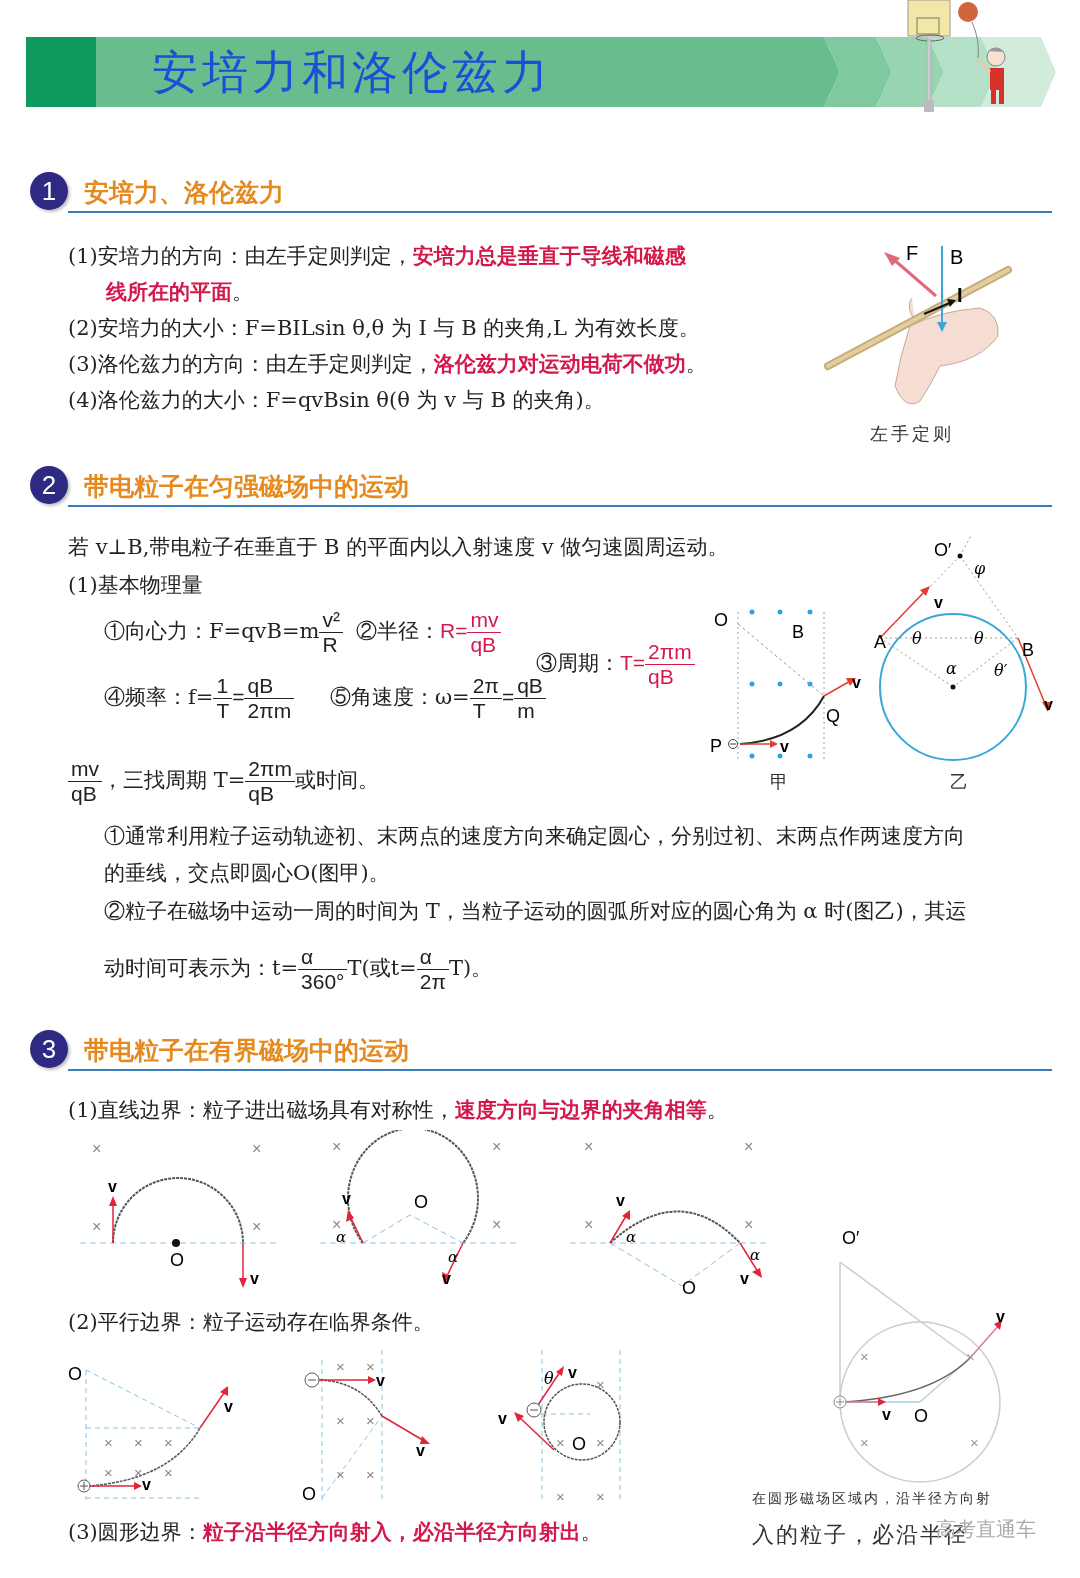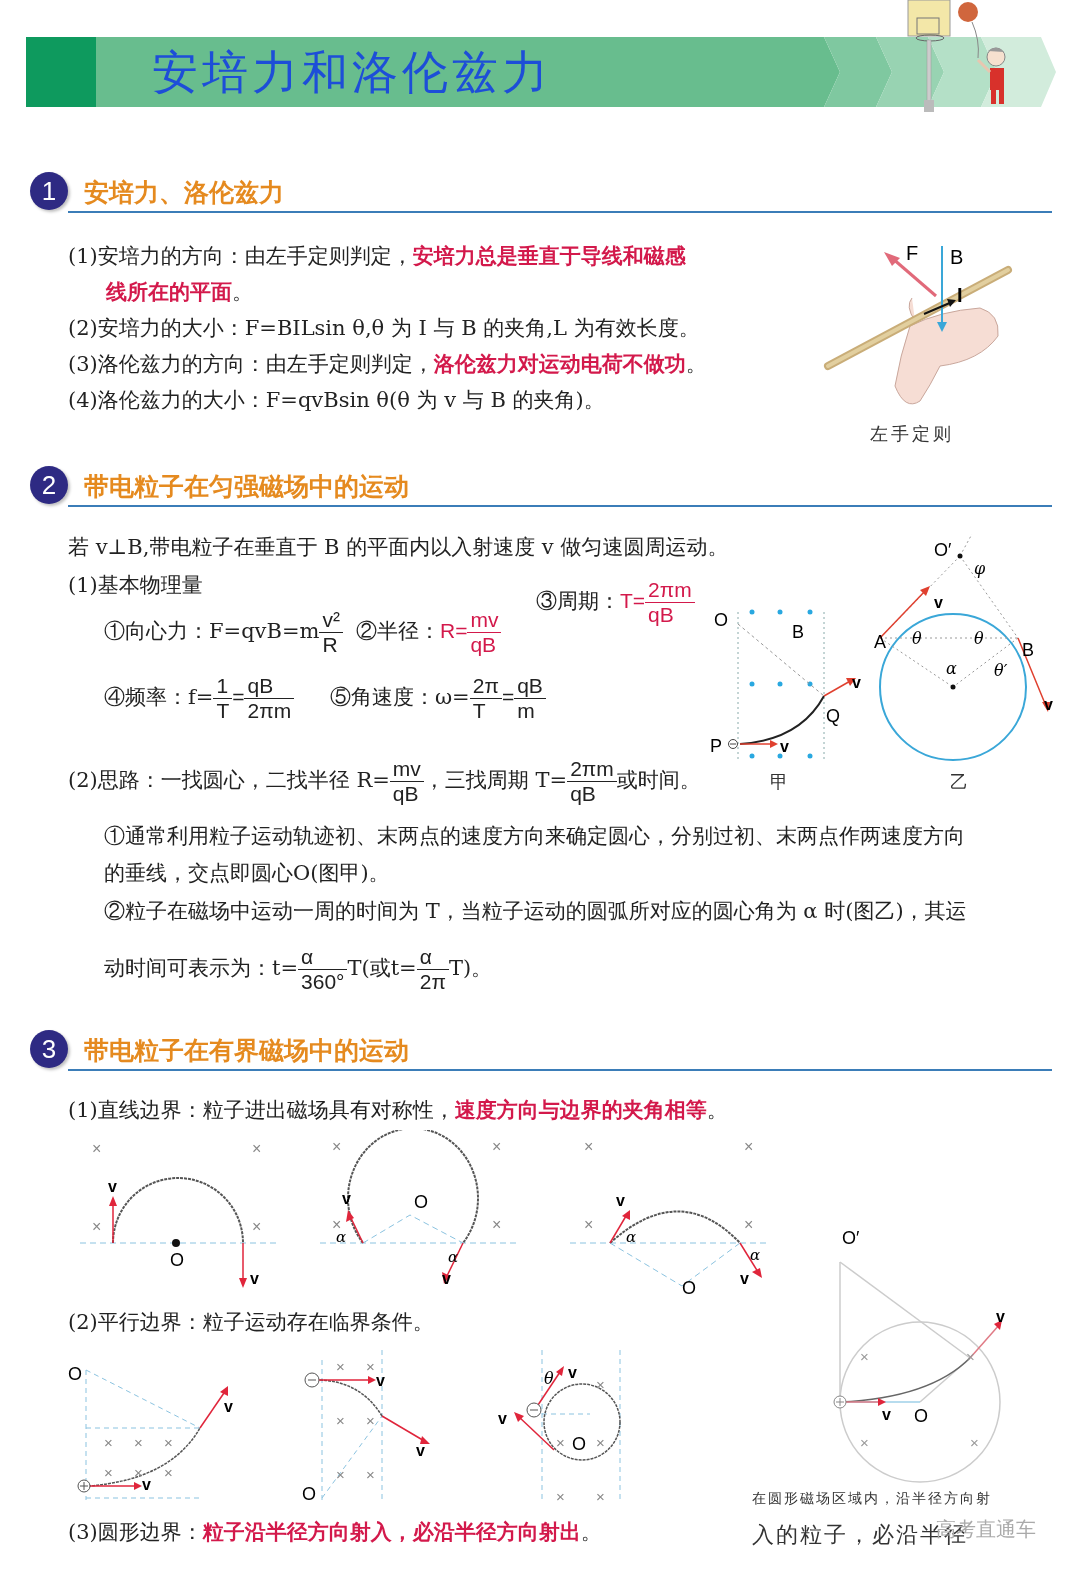--- a/index.html
+++ b/index.html
@@ -93,32 +93,32 @@
 
 <div class="abs txt" style="left:68px;top:532px">若 v⊥B,带电粒子在垂直于 B 的平面内以入射速度 v 做匀速圆周运动。</div>
 <div class="abs txt" style="left:68px;top:570px">(1)基本物理量</div>
 
 <div class="abs txt" style="left:104px;top:608px">
   <span>①向心力：F=qvB=m</span><span class="frac"><span class="num">v²</span><span>R</span></span>
 </div>
 <div class="abs txt" style="left:356px;top:608px">
   <span>②半径：</span><span class="sans" style="color:#d3194b">R=</span><span class="frac" style="color:#d3194b"><span class="num">mv</span><span>qB</span></span>
 </div>
-<div class="abs txt" style="left:536px;top:578px">
+<div class="abs txt" style="left:536px;top:640px">
   <span>③周期：</span><span class="sans" style="color:#d3194b">T=</span><span class="frac" style="color:#d3194b"><span class="num">2πm</span><span>qB</span></span>
 </div>
 <div class="abs txt" style="left:104px;top:674px">
   <span>④频率：f=</span><span class="frac"><span class="num">1</span><span>T</span></span><span class="sans">=</span><span class="frac"><span class="num">qB</span><span>2πm</span></span>
 </div>
 <div class="abs txt" style="left:330px;top:674px">
   <span>⑤角速度：ω=</span><span class="frac"><span class="num">2π</span><span>T</span></span><span class="sans">=</span><span class="frac"><span class="num">qB</span><span>m</span></span>
 </div>
 
 <div class="abs txt" style="left:68px;top:757px">
-  <span>(2)思路：一找圆心，二找半径 R=</span><span class="frac"><span class="num">mv</span><span>qB</span></span><span>，三找周期 T=</span><span class="frac"><span class="num">2πm</span><span>qB</span></span><span>或时间。</span>
+  <span class="frac"><span class="num">mv</span><span>qB</span></span><span>，三找周期 T=</span><span class="frac"><span class="num">2πm</span><span>qB</span></span><span>或时间。</span>
 </div>
 
 <div class="abs txt" style="left:104px;top:821px">①通常利用粒子运动轨迹初、末两点的速度方向来确定圆心，分别过初、末两点作两速度方向</div>
 <div class="abs txt" style="left:104px;top:858px">的垂线，交点即圆心O(图甲)。</div>
 <div class="abs txt" style="left:104px;top:896px">②粒子在磁场中运动一周的时间为 T，当粒子运动的圆弧所对应的圆心角为 α 时(图乙)，其运</div>
 <div class="abs txt" style="left:104px;top:945px">
   <span>动时间可表示为：t=</span><span class="frac"><span class="num">α</span><span>360°</span></span><span>T(或t=</span><span class="frac"><span class="num">α</span><span>2π</span></span><span>T)。</span>
 </div>
 
 <svg class="abs" style="left:700px;top:600px" width="170" height="200">

